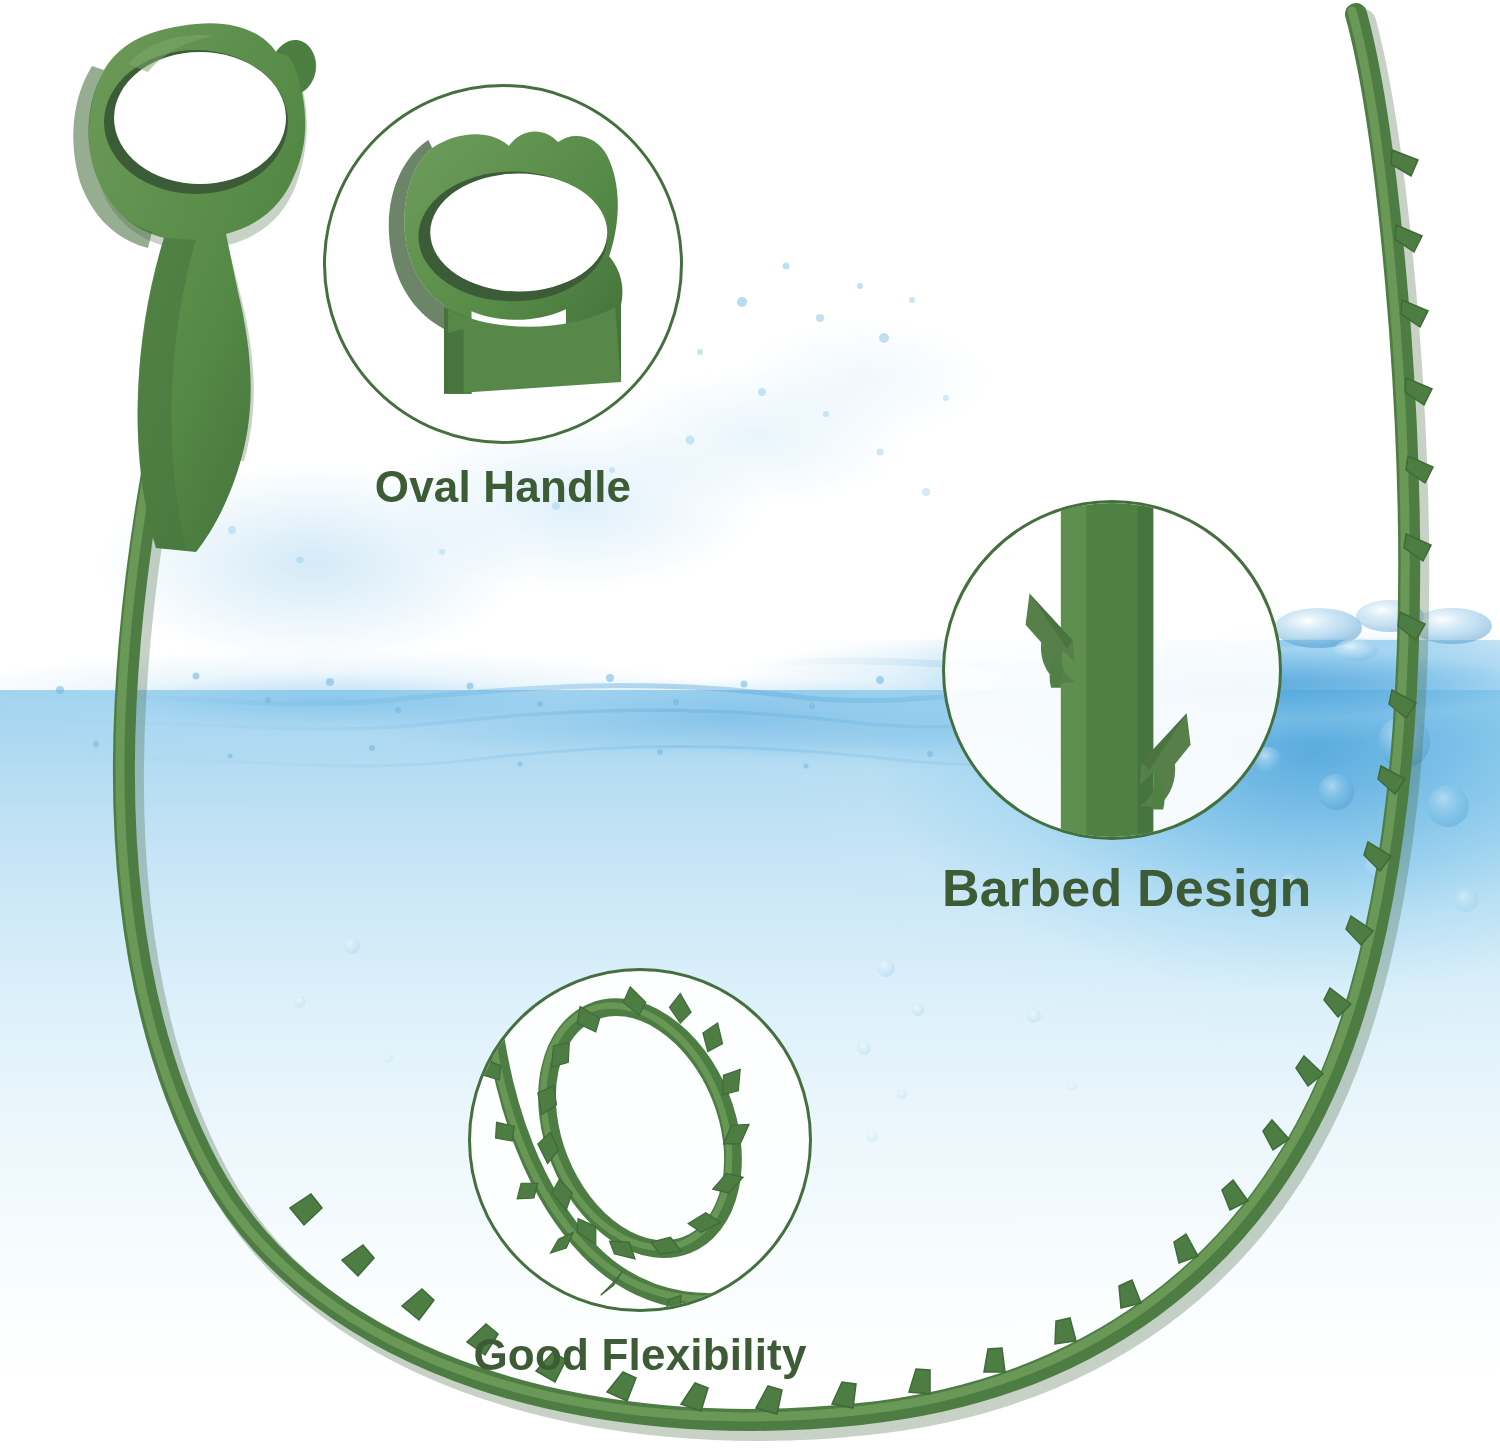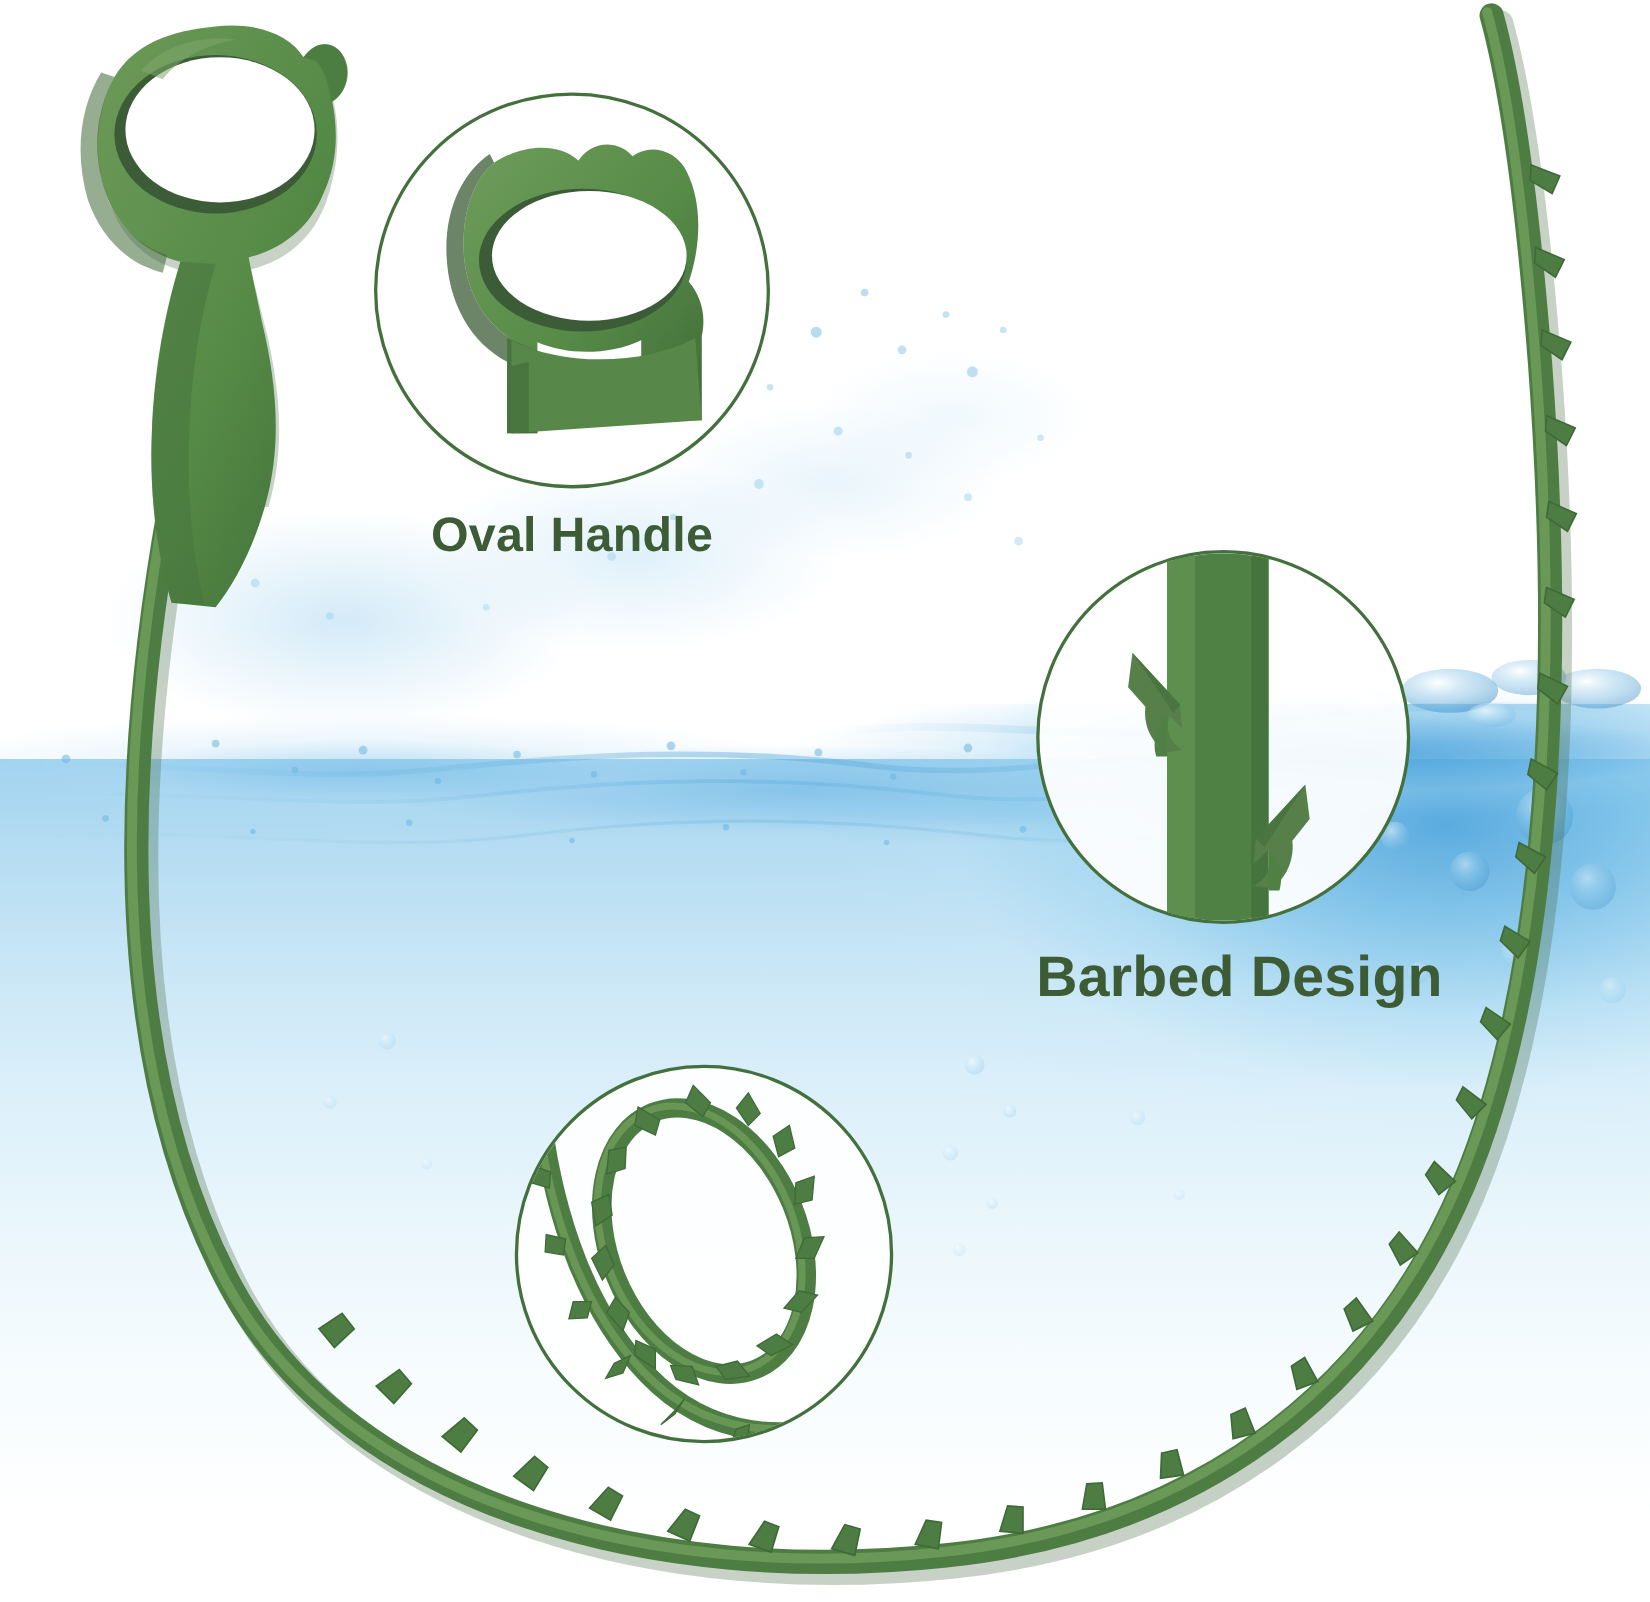--- a/index.html
+++ b/index.html
@@ -74,21 +74,21 @@
     position:absolute;
     width:100%;
     text-align:center;
     color:#3d5c36;
     font-weight:bold;
     font-family:"Liberation Sans", sans-serif;
     letter-spacing:.2px;
     white-space:nowrap;
   }
 
-  #callout-oval{left:340px;top:84px;width:360px;height:360px;}
+  #callout-oval{left:323px;top:84px;width:360px;height:360px;}
   #callout-oval .ring{width:360px;height:360px;}
   #callout-oval .label{top:378px;font-size:44px;}
 
   #callout-barbed{left:942px;top:500px;width:340px;height:340px;}
   #callout-barbed .ring{width:340px;height:340px;}
   #callout-barbed .label{top:358px;font-size:52px;}
 
   #callout-flex{left:468px;top:968px;width:344px;height:344px;}
   #callout-flex .ring{width:344px;height:344px;}
   #callout-flex .label{top:362px;font-size:44px;}
@@ -452,15 +452,16 @@
           <path d="M44 158  l-18 -4 -1 16 17 3 z"></path>
           <path d="M68 216  l-17 0 -4 16 17 -1 z"></path>
           <path d="M104 266 l-15 7 -8 14 16 -5 z"></path>
           <path d="M154 306 l-9 14 -13 10 12 -12 z"></path>
           <path d="M214 330 l-2 16 -16 4 6 -16 z"></path>
           <path d="M274 330 l5 15 -15 8 1 -16 z"></path>
           <path d="M326 306 l11 12 -12 12 -5 -15 z"></path>
         </g>
       </svg>
     </div>
+    <div class="label">Good Flexibility</div>
   </div>
 
 </div>
 
 </body></html>

